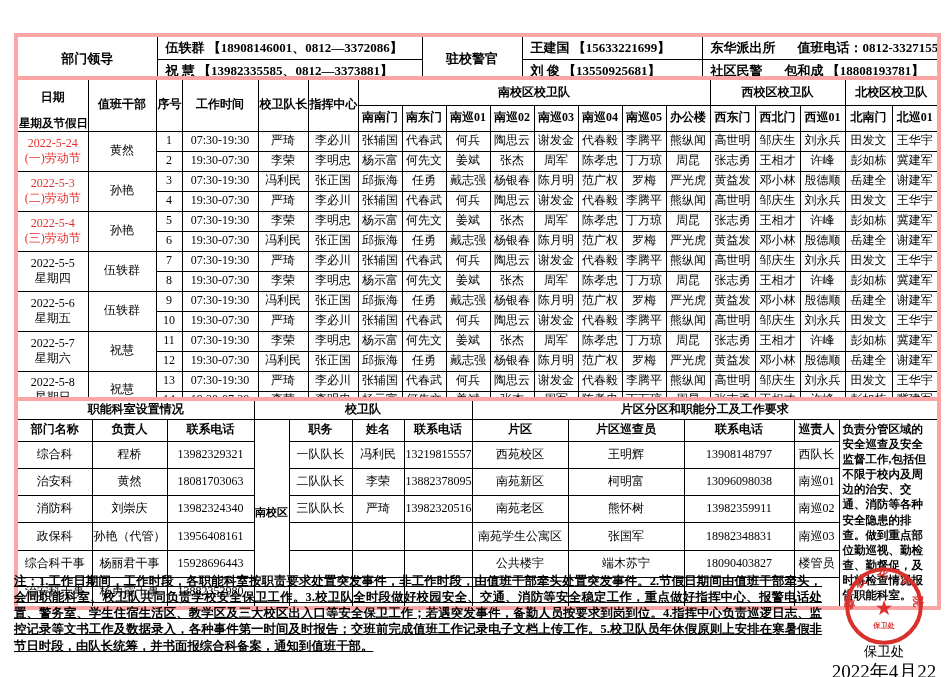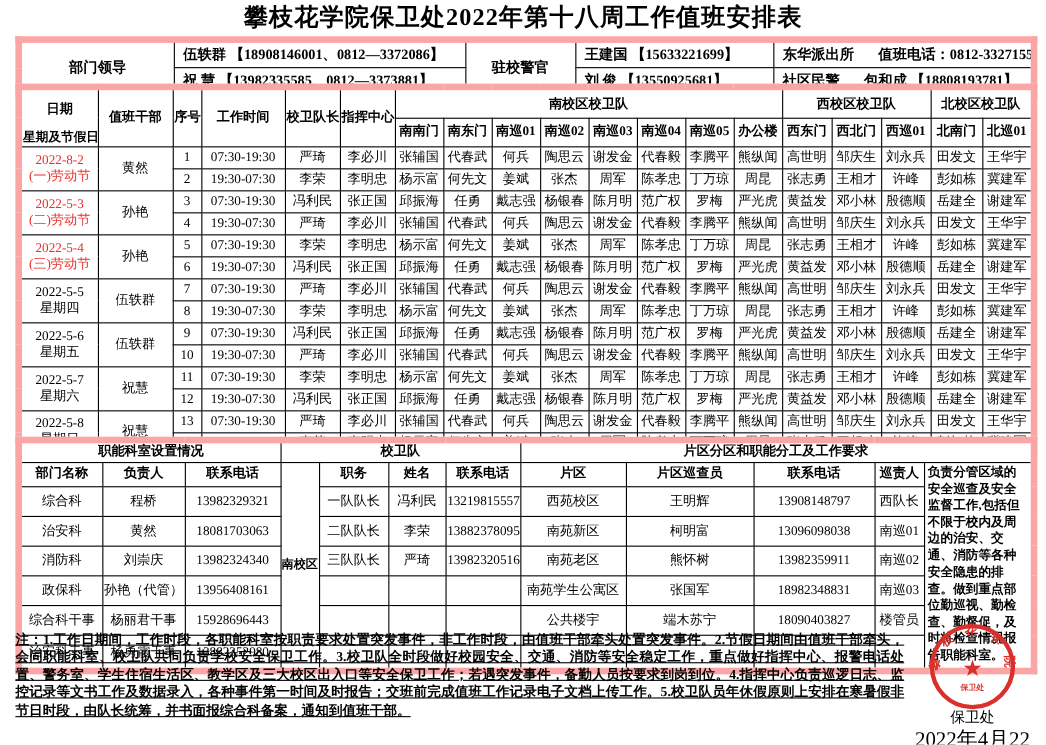--- a/index.html
+++ b/index.html
@@ -10,21 +10,21 @@
   .page{
     position:relative;width:951px;height:677px;background:#fff;overflow:hidden;
     font-family:"Liberation Serif","DejaVu Serif",serif;color:#000;
   }
   .title{
     position:absolute;top:1px;left:0;right:0;margin:0;text-align:center;
     font-size:22px;font-weight:bold;letter-spacing:1px;
   }
   table.tbl{
     position:absolute;left:14px;width:923px;border-collapse:collapse;table-layout:fixed;
-    border:6px solid #fca5a5;background:#fff;
+    border:4px solid #fca5a5;background:#fff;
   }
   .tbl th,.tbl td{
     border:1px solid #000;padding:0 1px;text-align:center;vertical-align:middle;
     font-size:12px;line-height:1.15;overflow:hidden;white-space:nowrap;
   }
   
   #top-table{top:33px;height:44px;}
   #top-table td{font-size:13px;font-weight:bold;height:22px;}
   #top-table td.lft{text-align:left;padding-left:8px;}
   #top-table .gap{display:inline-block;width:22px;}
@@ -58,21 +58,20 @@
   .seal .star-t{font-size:26px;fill:var(--stamp-red);}
   .seal .inner-t{font-size:9px;fill:var(--stamp-red);font-weight:bold;}
   .sig-dept{position:absolute;top:643px;left:844px;width:80px;text-align:center;font-size:13.5px;}
   .sig-date{position:absolute;top:659px;left:826px;width:116px;text-align:center;font-size:19px;}
 </style>
 </head>
 <body>
 
 <div class="page">
 
-  <h1 class="title">攀枝花学院保卫处2022年第十八周工作值班安排表</h1>
 
   <table class="tbl" id="top-table">
     <colgroup>
       <col style="width:141px">
         <col style="width:265px">
         <col style="width:100px">
       <col style="width:180px">
         <col style="width:237px">
     </colgroup>
     <tbody>
@@ -140,21 +139,21 @@
           <th>西东门</th>
           <th>西北门</th>
           <th>西巡01</th>
           <th>北南门</th>
           <th>北巡01</th>
         </tr>
     </thead>
     <tbody id="schedule-body">
         <tr>
           <td class="date-cell holiday" rowspan="2">
-            <div>2022-8-2</div>
+            <div>2022-5-24</div>
             <div>(一)劳动节</div>
           </td>
           <td rowspan="2">黄然</td>
           <td>1</td>
           <td>07:30-19:30</td>
           <td>严琦</td>
           <td>李必川</td>
           <td>张辅国</td>
           <td>代春武</td>
           <td>何兵</td>

